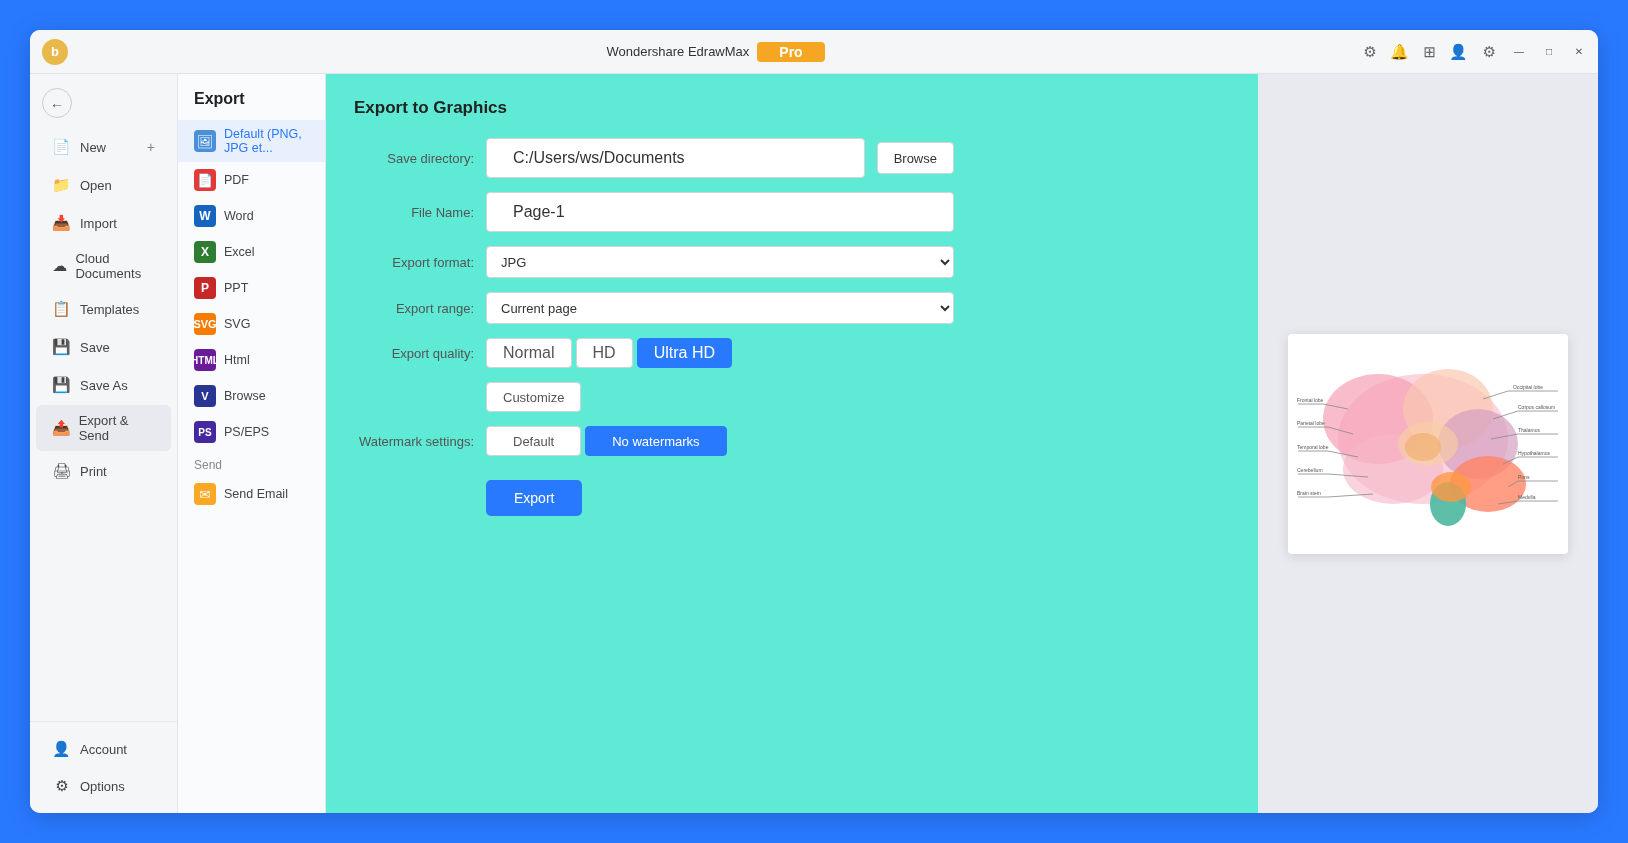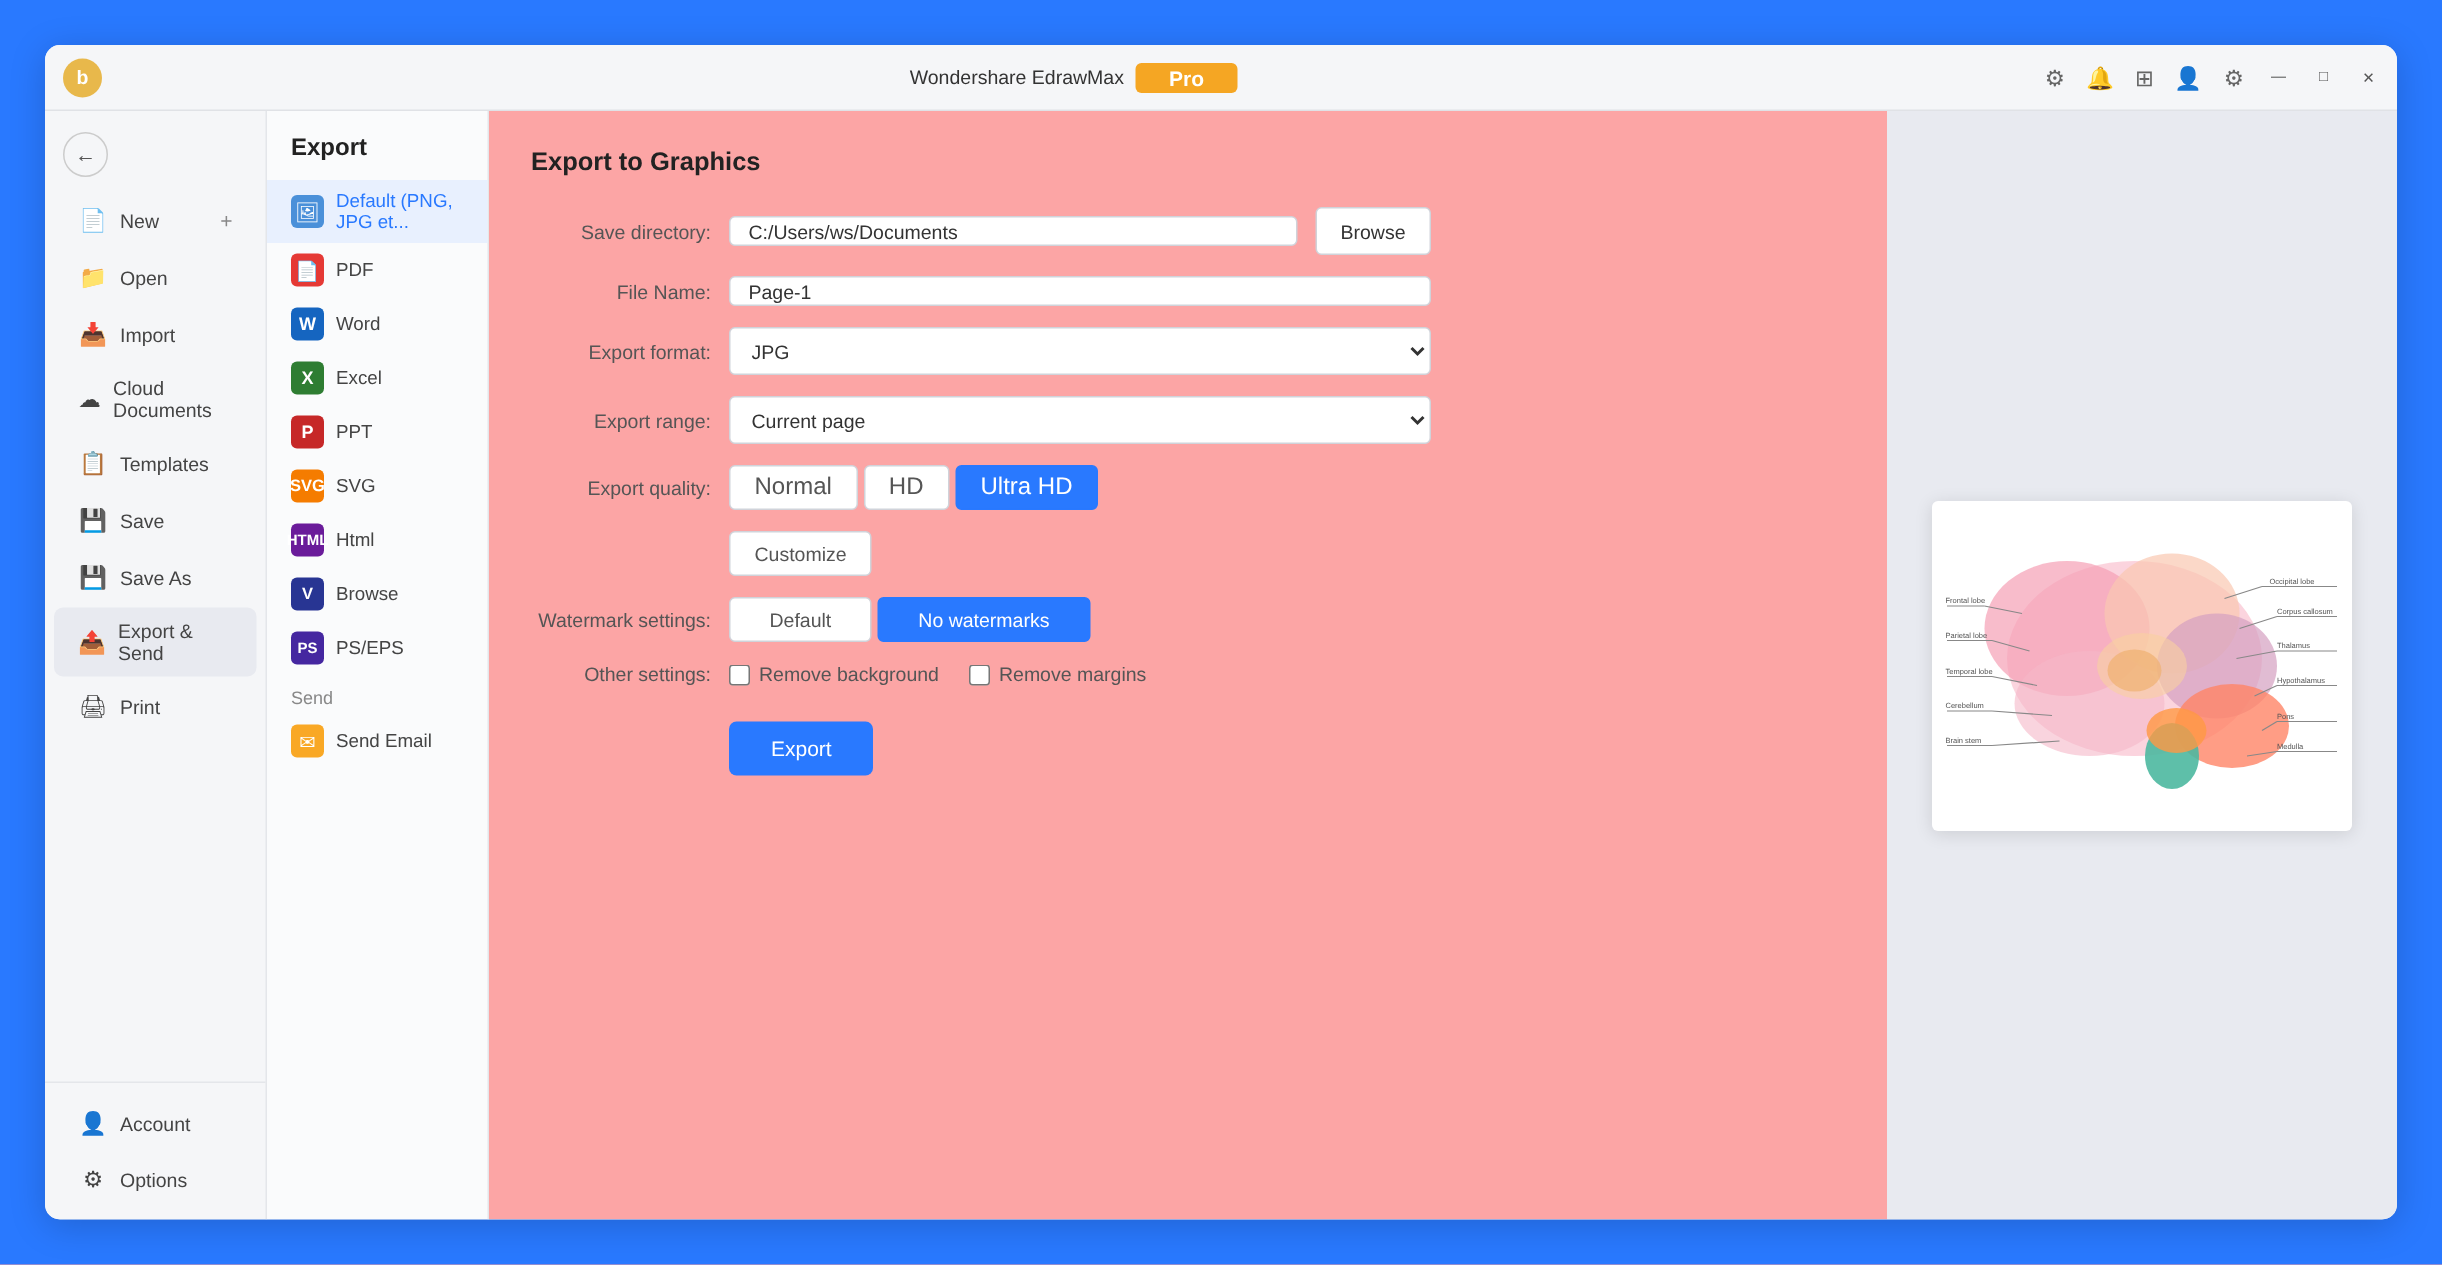--- a/index.html
+++ b/index.html
@@ -203,21 +203,21 @@
     .icon-excel { background: #2e7d32; color: white; }
     .icon-ppt { background: #c62828; color: white; }
     .icon-svg { background: #f57c00; color: white; }
     .icon-html { background: #6a1b9a; color: white; }
     .icon-visio { background: #283593; color: white; }
     .icon-pseps { background: #4527a0; color: white; }
     .icon-email { background: #f9a825; color: white; }
     
     .main-content {
       flex: 1;
-      background: #fca5a5;
+      background: #5eead4;
       padding: 24px 28px;
       overflow-y: auto;
     }
     .main-title {
       font-size: 17px;
       font-weight: 600;
       color: #222;
       margin-bottom: 20px;
     }
     .form-grid {
@@ -233,25 +233,25 @@
     }
     .form-label {
       width: 120px;
       font-size: 13px;
       color: #555;
       flex-shrink: 0;
       text-align: right;
     }
     .form-input {
       flex: 1;
-      height: 20px;
+      height: 40px;
       border: 1px solid #d0d3da;
       border-radius: 4px;
-      padding: 0 12px;
-      font-size: 13px;
+      padding: 0 26px;
+      font-size: 16px;
       background: #fff;
       color: #333;
       outline: none;
     }
     .browse-btn {
       height: 32px;
       padding: 0 16px;
       border: 1px solid #d0d3da;
       border-radius: 4px;
       background: #fff;
@@ -563,33 +563,20 @@
         </div>
 
         <div class="form-row">
           <label class="form-label">Watermark settings:</label>
           <div class="watermark-group">
             <button class="watermark-btn">Default</button>
             <button class="watermark-btn active">No watermarks</button>
           </div>
         </div>
 
-        <div class="form-row">
-          <label class="form-label">Other settings:</label>
-          <div class="checkbox-group">
-            <label class="checkbox-label">
-              <input type="checkbox" style="">
-              <span>Remove background</span>
-            </label>
-            <label class="checkbox-label">
-              <input type="checkbox" style="">
-              <span>Remove margins</span>
-            </label>
-          </div>
-        </div>
 
         <div>
           <button class="export-btn">Export</button>
         </div>
       </div>
     </div>
 
     <div class="preview-area">
       <div class="preview-card">
 

